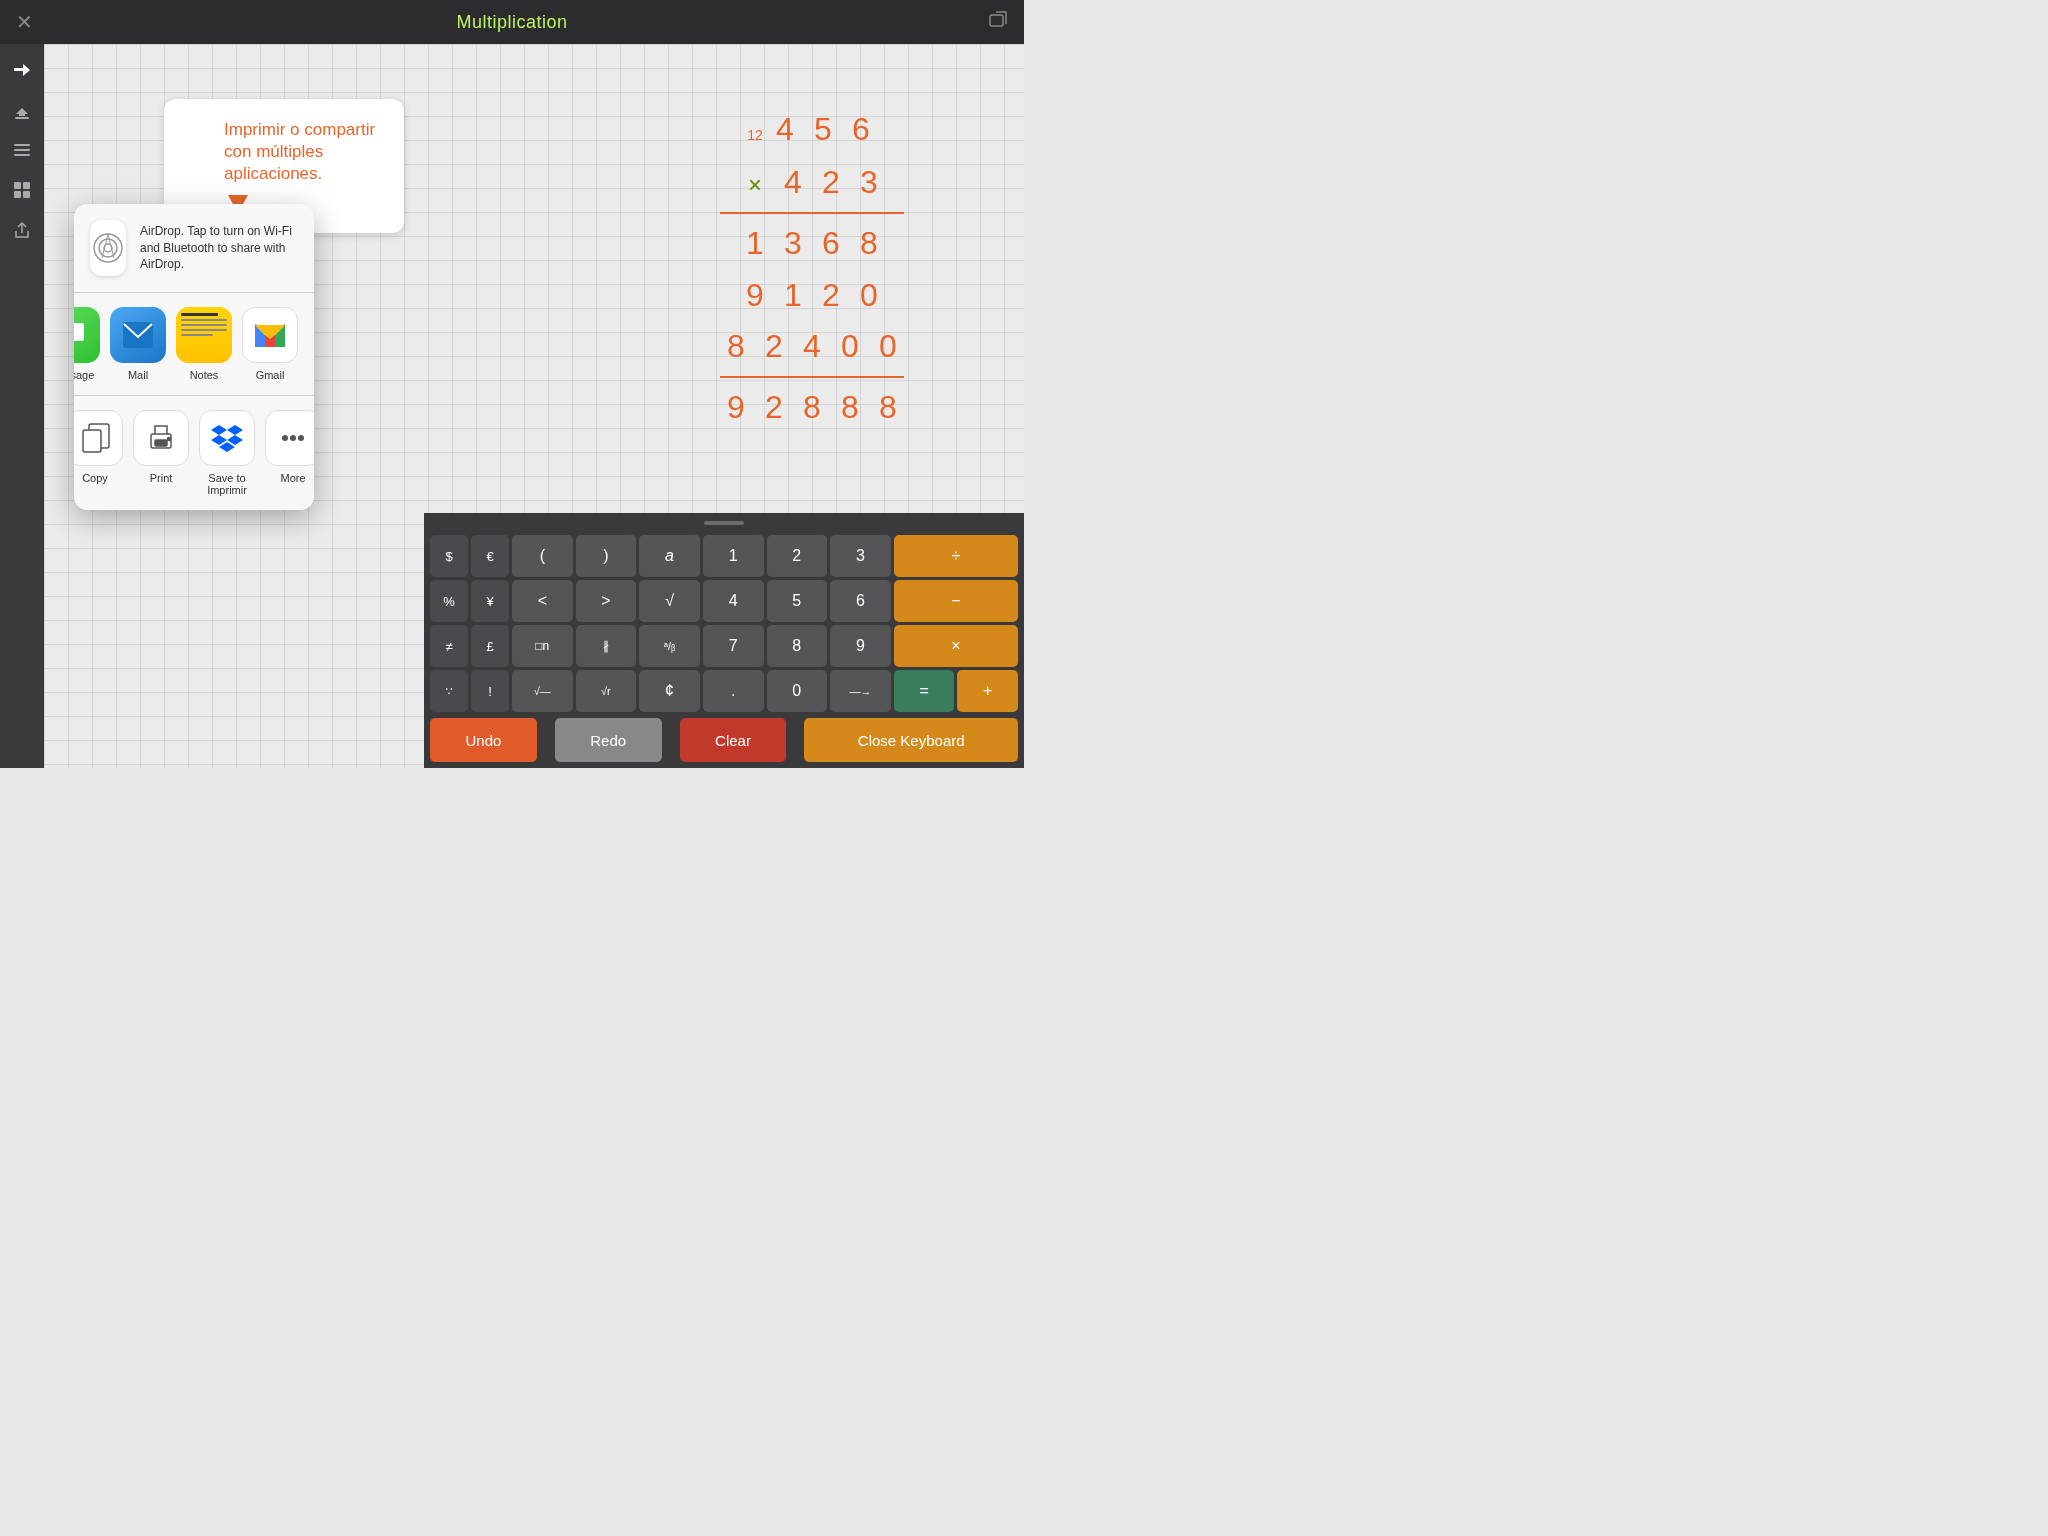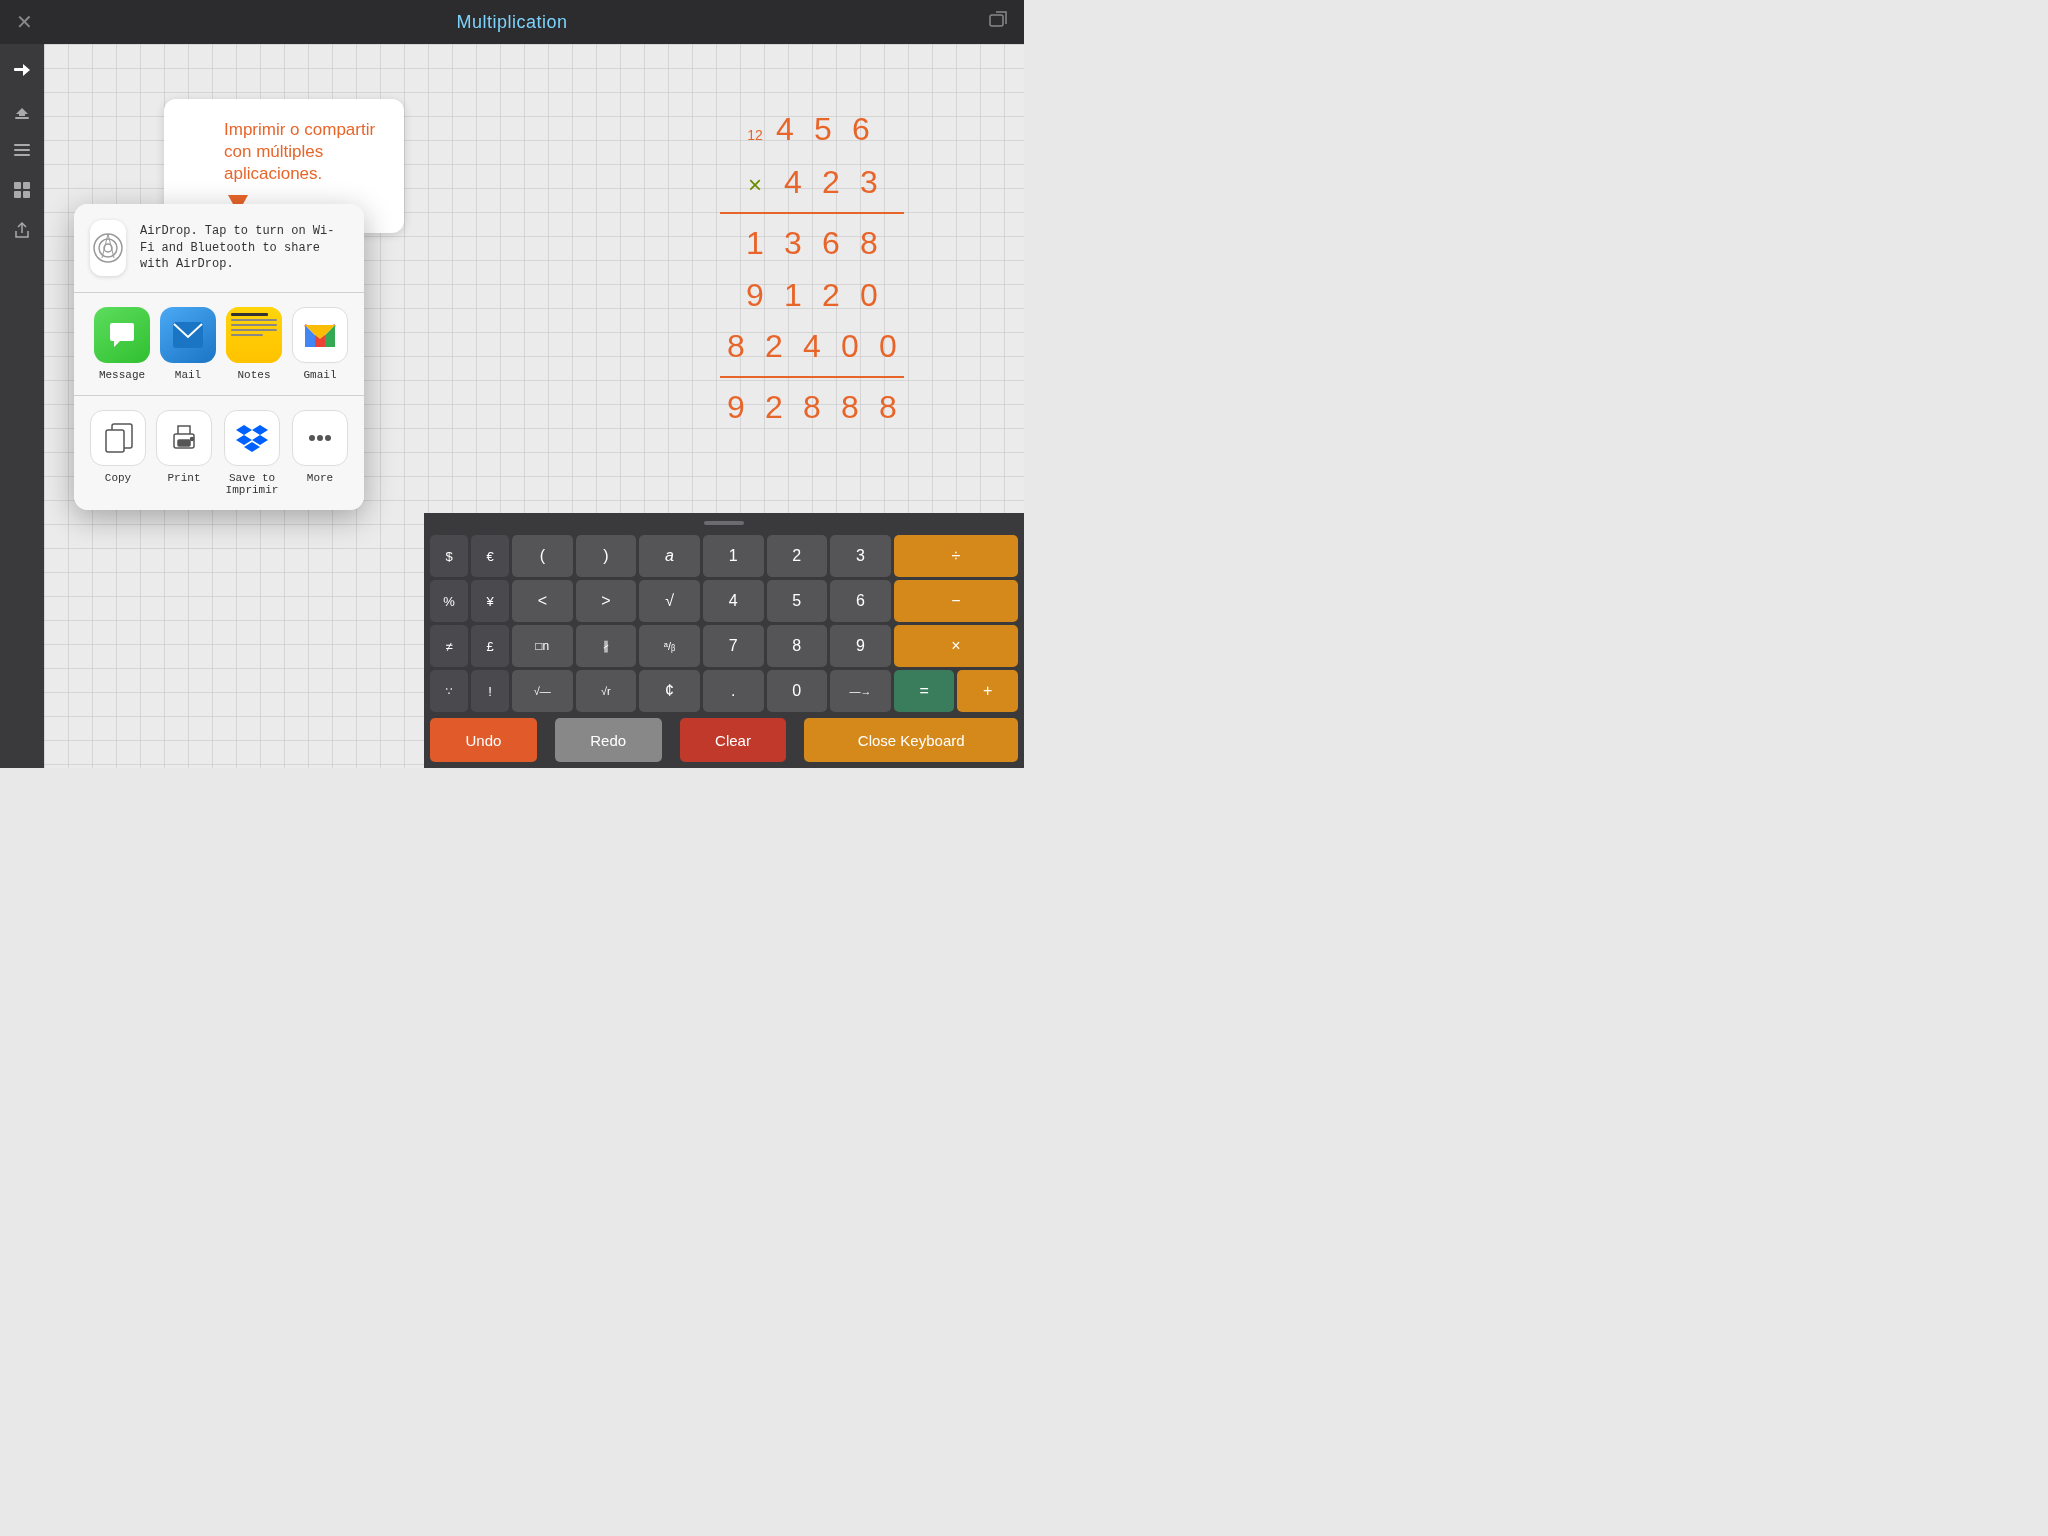--- a/index.html
+++ b/index.html
@@ -16,21 +16,21 @@
     .header {
       background: #2c2c2e;
       height: 44px;
       display: flex;
       align-items: center;
       justify-content: center;
       position: relative;
       z-index: 10;
     }
     .header-title {
-      color: #7dd3fc;
+      color: #bef264;
       font-size: 18px;
       font-weight: 400;
       letter-spacing: 0.5px;
     }
     .header-close {
       position: absolute;
       left: 16px;
       color: #888;
       font-size: 20px;
       cursor: pointer;
@@ -137,27 +137,26 @@
       text-align: center;
       color: #808000;
       font-size: 24px;
     }
 
     
     .share-sheet {
       position: absolute;
       top: 160px;
       left: 30px;
-      width: 290px;
+      width: 240px;
       background: #f7f7f7;
       border-radius: 14px;
       box-shadow: 0 8px 30px rgba(0,0,0,0.3);
       z-index: 20;
       overflow: hidden;
-      font-family: Liberation Mono, monospace;
     }
 
     
     .airdrop-section {
       padding: 16px;
       border-bottom: 1px solid #d0d0d0;
       display: flex;
       align-items: center;
       gap: 14px;
       background: #f7f7f7;

